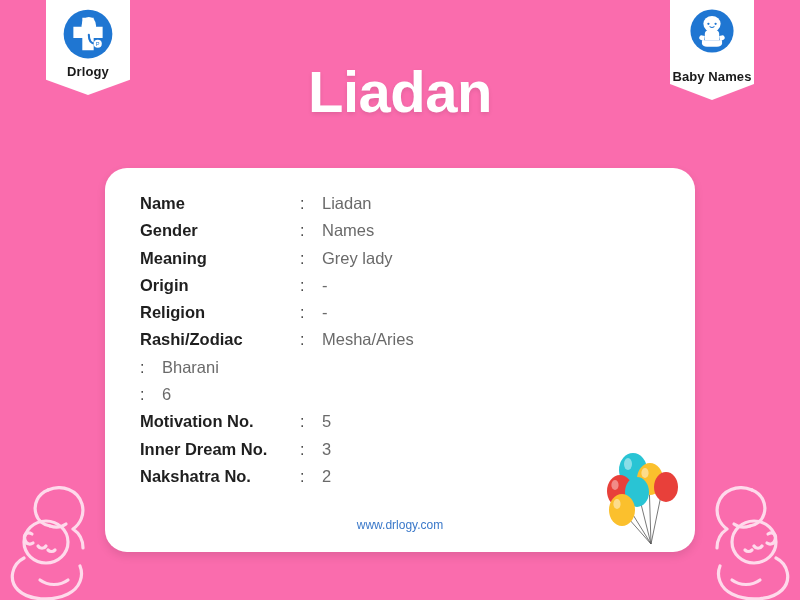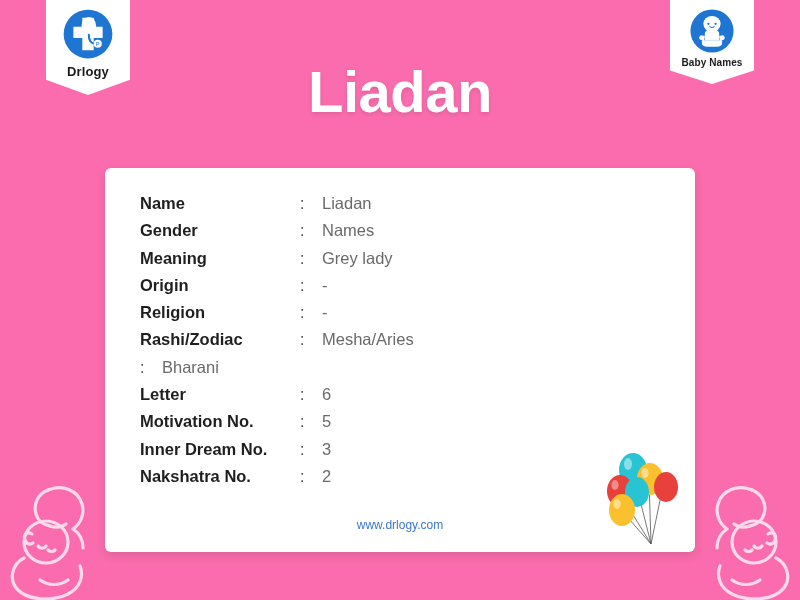--- a/index.html
+++ b/index.html
@@ -26,34 +26,34 @@
     text-align:center;
     box-sizing:border-box;
   }
   .badge-left{left:46px;}
   .badge-right{right:46px;}
   .badge-icon{width:52px;height:52px;margin:0 auto;display:block;}
   .badge-right .badge-icon{width:46px;height:46px;}
   .badge-label{
     font-size:13px;font-weight:bold;color:#1a1a1a;margin-top:4px;letter-spacing:.1px;
   }
-  .badge-right .badge-label{font-size:10px;margin-top:3px;}
+  .badge-right .badge-label{font-size:13px;margin-top:15px;}
 
   
   .title{
     position:absolute;top:63px;left:0;right:0;text-align:center;
     font-size:58px;font-weight:bold;color:#ffffff;letter-spacing:-.5px;
     text-shadow:0 2px 4px rgba(0,0,0,.10);
     line-height:1;
   }
 
   
   .card{
     position:absolute;left:105px;top:168px;width:590px;height:384px;
-    background:#ffffff;border-radius:6px;
+    background:#ffffff;border-radius:22px;
     box-shadow:0 4px 10px rgba(0,0,0,.10);
     overflow:hidden;
   }
   .rows{position:absolute;left:35px;top:26px;}
   .row{display:flex;align-items:baseline;height:27.3px;}
   .row-label{
     width:160px;font-size:16.5px;font-weight:bold;color:#1f1f1f;
     white-space:nowrap;
   }
   .row-colon{width:22px;font-size:16px;color:#4a4a4a;}
@@ -165,21 +165,20 @@
         <div class="row-colon">:</div>
         <div class="row-value">Mesha/Aries</div>
       </div>
 
       <div class="row">
         <div class="row-colon">:</div>
         <div class="row-value">Bharani</div>
       </div>
 
       <div class="row">
-        <div class="row-label">Letter</div>
         <div class="row-colon">:</div>
         <div class="row-value">6</div>
       </div>
 
       <div class="row">
         <div class="row-label">Motivation No.</div>
         <div class="row-colon">:</div>
         <div class="row-value">5</div>
       </div>
 

